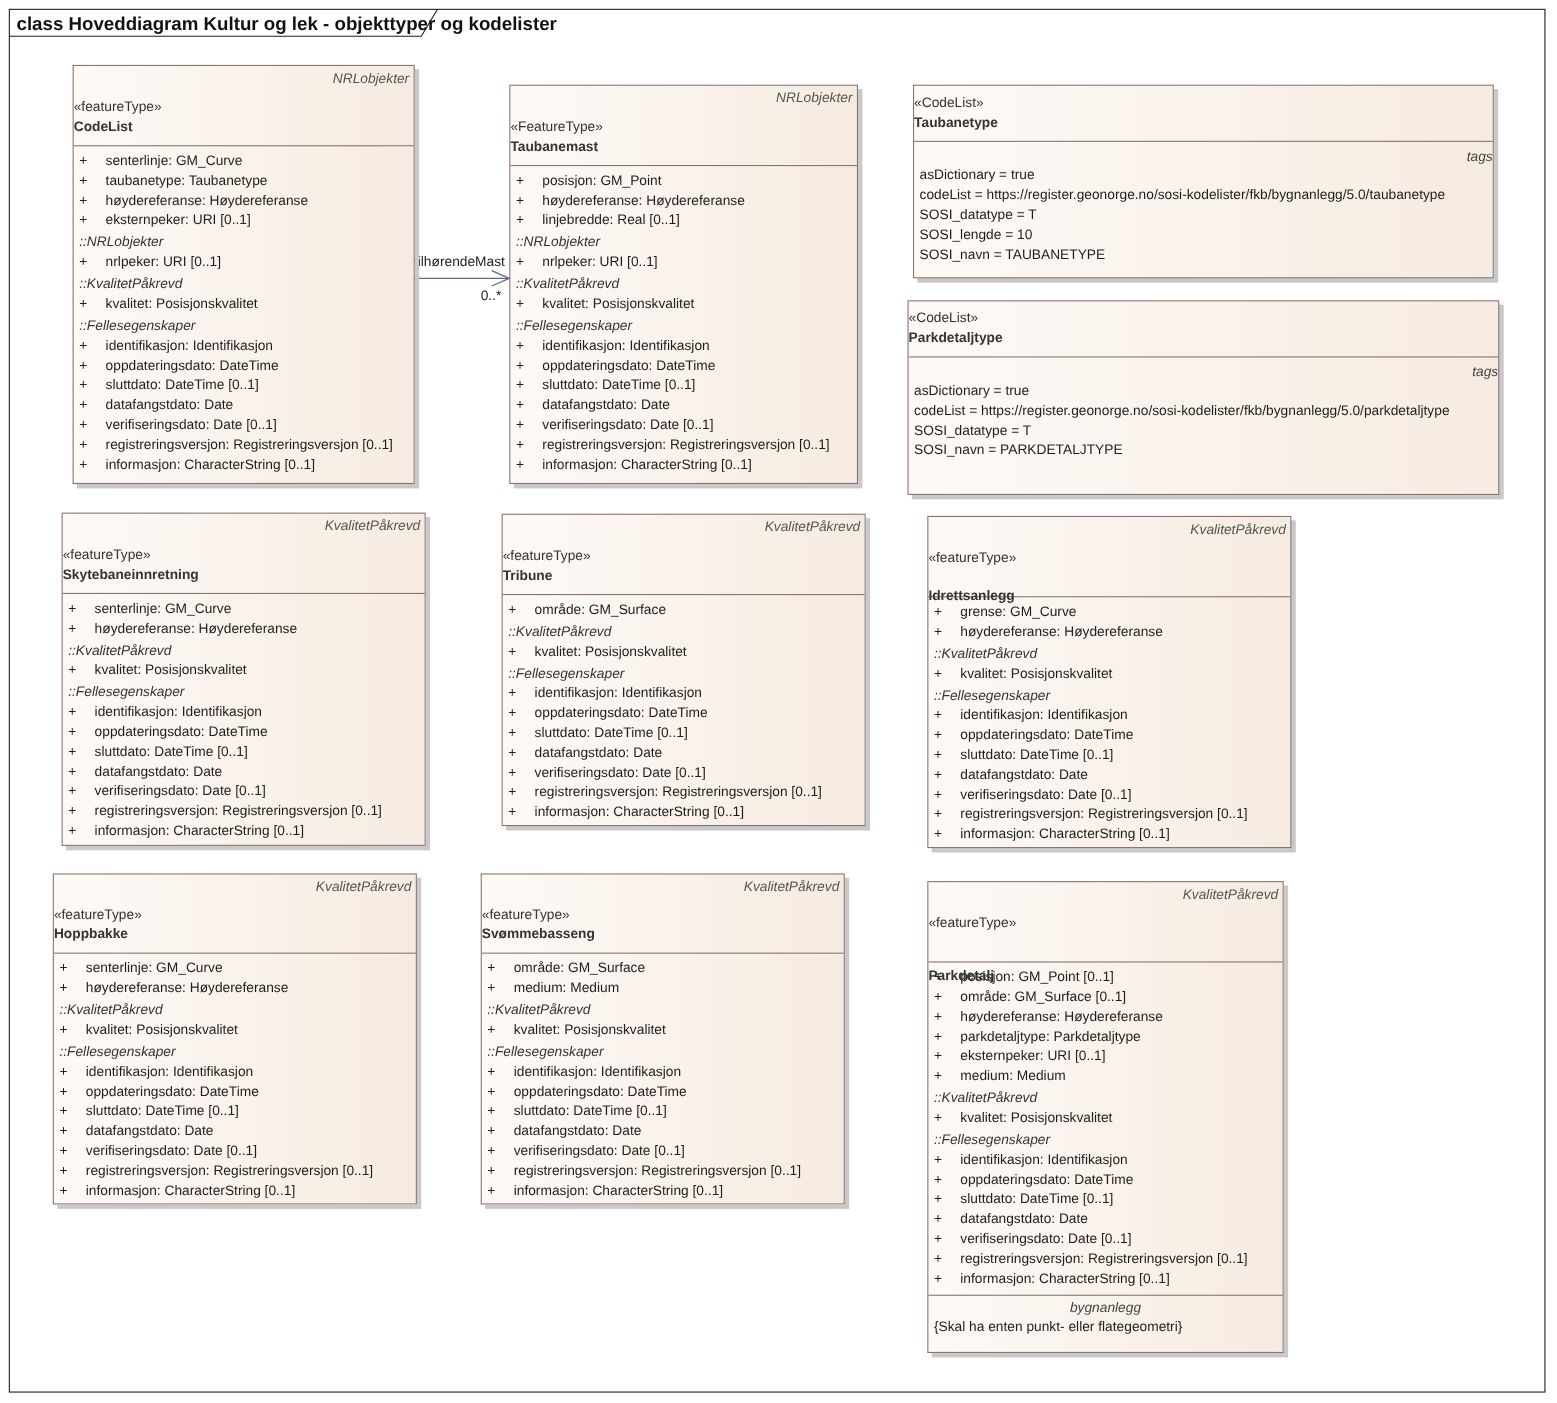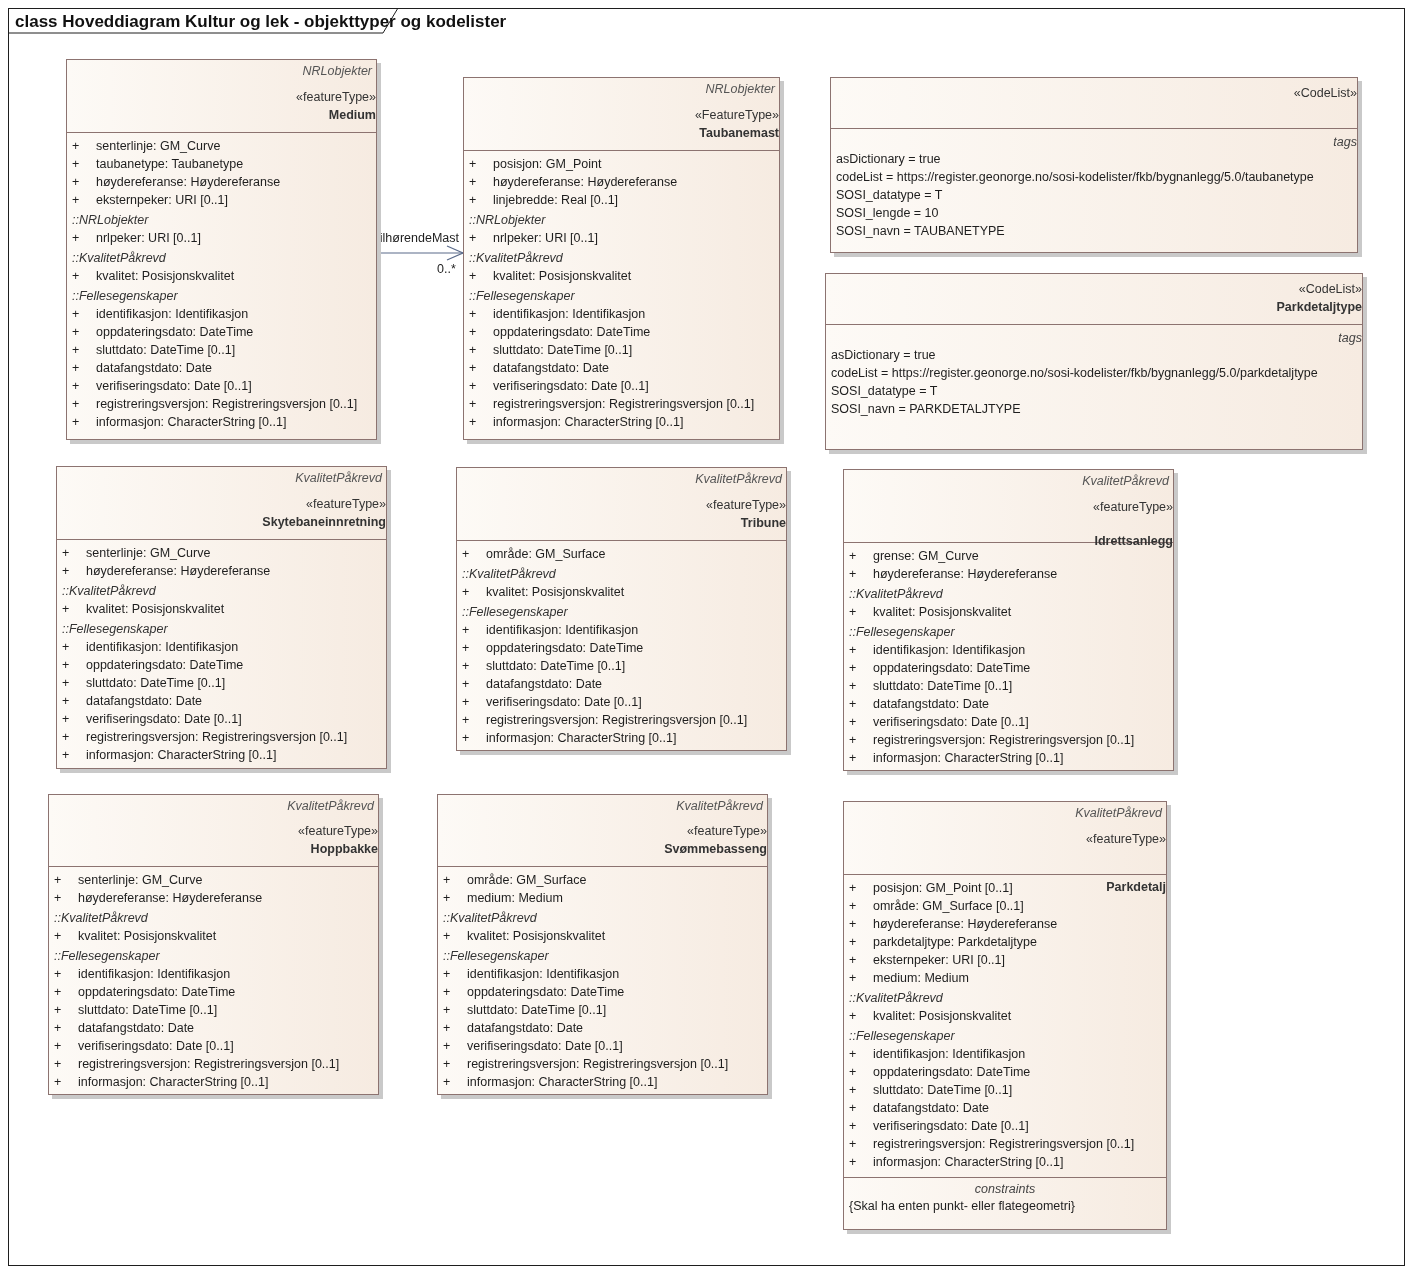--- a/index.html
+++ b/index.html
@@ -6,21 +6,21 @@
   body { width:1415px; height:1275px; position:relative; overflow:hidden;
          font-family:"Liberation Sans", "DejaVu Sans", sans-serif; font-size:12.5px; color:#1e1e1e; }
   .frame { position:absolute; left:8px; top:8px; width:1397px; height:1258px; border:1px solid #1e1e1e; box-sizing:border-box; }
   .frame-tab { position:absolute; left:8px; top:8px; height:25px; }
   .frame-tab svg { position:absolute; left:0; top:0; }
   .frame-title { position:absolute; left:7px; top:4px; font-size:17px; font-weight:bold; white-space:nowrap; color:#111; }
 
   .cls { position:absolute; box-sizing:border-box; border:1px solid #8c7370;
          background:linear-gradient(to right, #fdfaf6 0%, #f6ebe1 100%);
          box-shadow:4px 4px 0 #c9c9c9; }
-  .cls .hdr { position:relative; border-bottom:1px solid #8c7370; box-sizing:border-box; text-align:right; }
+  .cls .hdr { position:relative; border-bottom:1px solid #8c7370; box-sizing:border-box; text-align:left; }
   .cls .parent { position:absolute; right:4px; top:4px; font-style:italic; color:#555; font-size:12.5px; white-space:nowrap; }
   .cls .stereo { position:absolute; left:0; right:0; color:#333; font-size:12.5px; }
   .cls .name { position:absolute; left:0; right:0; font-weight:bold; font-size:12.5px; color:#333; }
   .cls .body { padding:4px 0 0 0; }
   .attr { height:18px; line-height:18px; white-space:nowrap; padding-left:5px; }
   .attr .vis { display:inline-block; width:24px; }
   .grp { height:20px; line-height:22px; white-space:nowrap; padding-left:5px; font-style:italic; color:#333; }
   .tags-title { text-align:right; font-style:italic; color:#444; height:20px; line-height:22px; }
   .tag { height:18px; line-height:17px; white-space:nowrap; padding-left:5px; }
   .cons { border-top:1px solid #8c7370; }
@@ -46,21 +46,21 @@
   <polyline points="71,6 87,13 71,20" fill="none" stroke="#5a6a8a" stroke-width="1.2"></polyline>
 </svg>
 <span class="assoc-label" style="left:369px; top:231px;">+tilhørendeMast</span>
 <span class="assoc-mult" style="left:437px; top:262px;">0..*</span>
 
 <div id="classes">
     <div class="cls" style="left: 66px; top: 59px; width: 311px; height: 381px;">
     <div class="hdr" style="height: 73px;">
       <span class="parent" style="top: 4px;">NRLobjekter</span>
       <span class="stereo" style="top: 30px;">«featureType»</span>
-      <span class="name" style="top: 48px;">Medium</span>
+      <span class="name" style="top: 48px;">CodeList</span>
     </div>
     <div class="body">
         <div class="attr"><span class="vis">+</span><span>senterlinje: GM_Curve</span></div>
         <div class="attr"><span class="vis">+</span><span>taubanetype: Taubanetype</span></div>
         <div class="attr"><span class="vis">+</span><span>høydereferanse: Høydereferanse</span></div>
         <div class="attr"><span class="vis">+</span><span>eksternpeker: URI [0..1]</span></div>
         <div class="grp">::NRLobjekter</div>
         <div class="attr"><span class="vis">+</span><span>nrlpeker: URI [0..1]</span></div>
         <div class="grp">::KvalitetPåkrevd</div>
         <div class="attr"><span class="vis">+</span><span>kvalitet: Posisjonskvalitet</span></div>
@@ -95,20 +95,21 @@
         <div class="attr"><span class="vis">+</span><span>datafangstdato: Date</span></div>
         <div class="attr"><span class="vis">+</span><span>verifiseringsdato: Date [0..1]</span></div>
         <div class="attr"><span class="vis">+</span><span>registreringsversjon: Registreringsversjon [0..1]</span></div>
         <div class="attr"><span class="vis">+</span><span>informasjon: CharacterString [0..1]</span></div>
       </div>
   </div>
     <div class="cls" style="left: 830px; top: 77px; width: 528px; height: 176px;">
     <div class="hdr" style="height: 51px;">
 
       <span class="stereo" style="top: 8px;">«CodeList»</span>
+      <span class="name" style="top: 26px;">Taubanetype</span>
     </div>
     <div class="body" style="padding-top: 2px;">
         <div class="tags-title">tags</div>
         <div class="tag">asDictionary = true</div>
         <div class="tag">codeList = https://register.geonorge.no/sosi-kodelister/fkb/bygnanlegg/5.0/taubanetype</div>
         <div class="tag">SOSI_datatype = T</div>
         <div class="tag">SOSI_lengde = 10</div>
         <div class="tag">SOSI_navn = TAUBANETYPE</div>
       </div>
   </div>
@@ -247,18 +248,18 @@
         <div class="attr"><span class="vis">+</span><span>kvalitet: Posisjonskvalitet</span></div>
         <div class="grp">::Fellesegenskaper</div>
         <div class="attr"><span class="vis">+</span><span>identifikasjon: Identifikasjon</span></div>
         <div class="attr"><span class="vis">+</span><span>oppdateringsdato: DateTime</span></div>
         <div class="attr"><span class="vis">+</span><span>sluttdato: DateTime [0..1]</span></div>
         <div class="attr"><span class="vis">+</span><span>datafangstdato: Date</span></div>
         <div class="attr"><span class="vis">+</span><span>verifiseringsdato: Date [0..1]</span></div>
         <div class="attr"><span class="vis">+</span><span>registreringsversjon: Registreringsversjon [0..1]</span></div>
         <div class="attr"><span class="vis">+</span><span>informasjon: CharacterString [0..1]</span></div>
         <div class="cons" style="margin-top: 6px;">
-          <div class="cons-title">constraints</div>
+          <div class="cons-title">bygnanlegg</div>
           <div class="tag">{Skal ha enten punkt- eller flategeometri}</div>
         </div>
       </div>
   </div>
   </div>
 
 </body></html>

